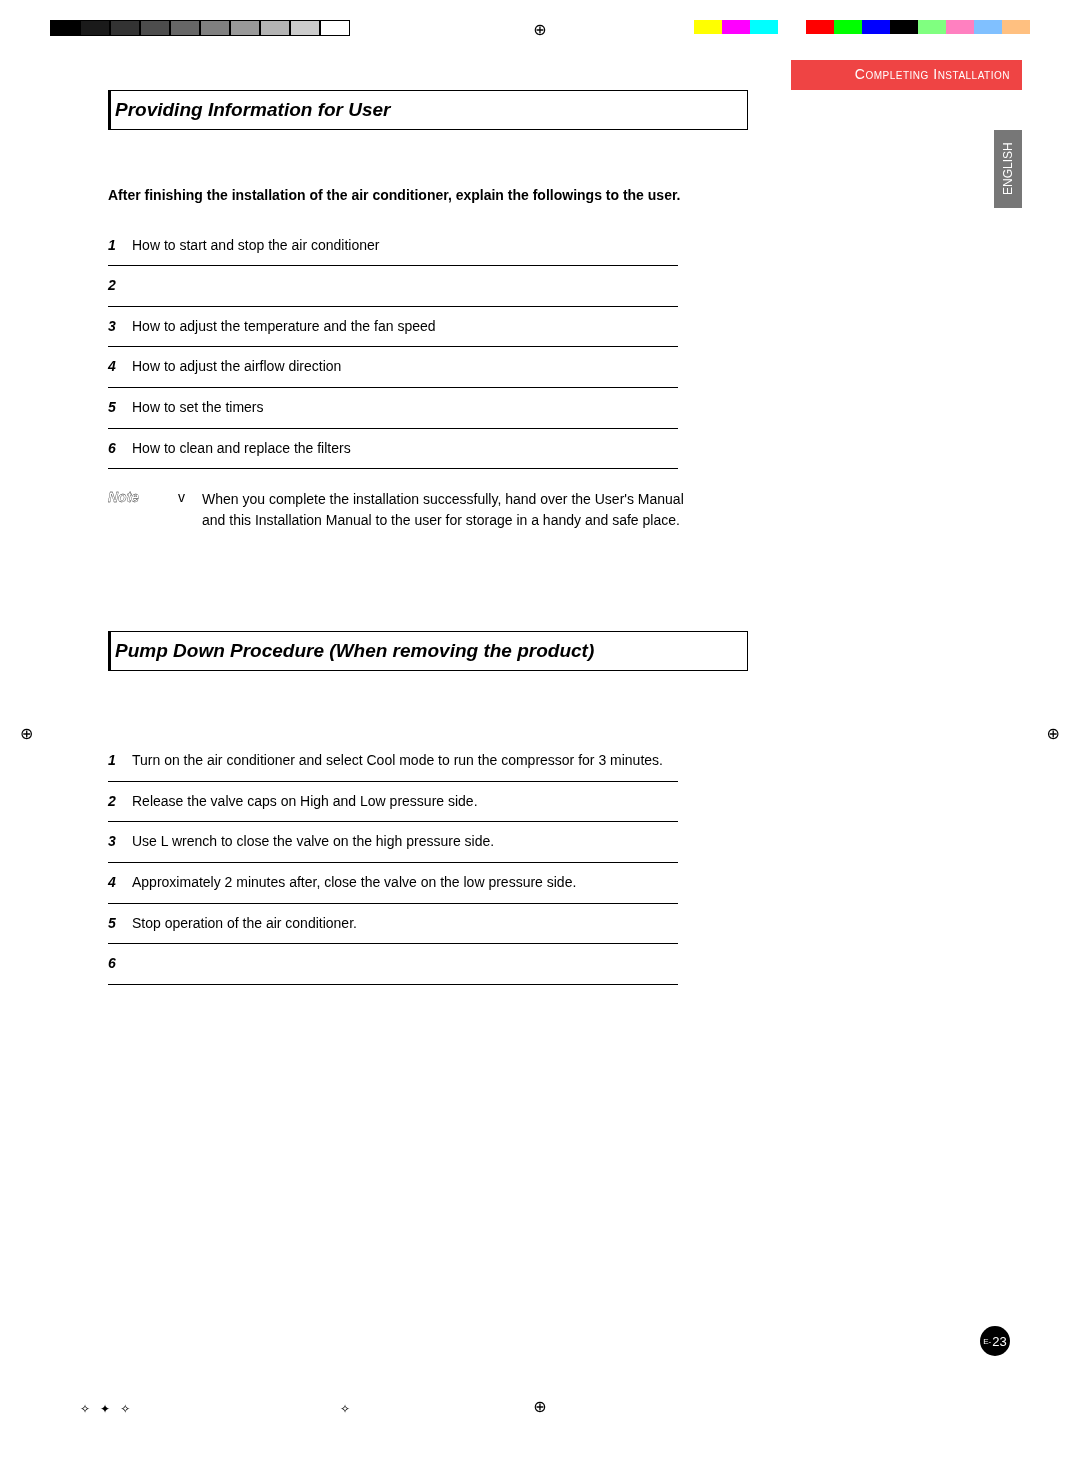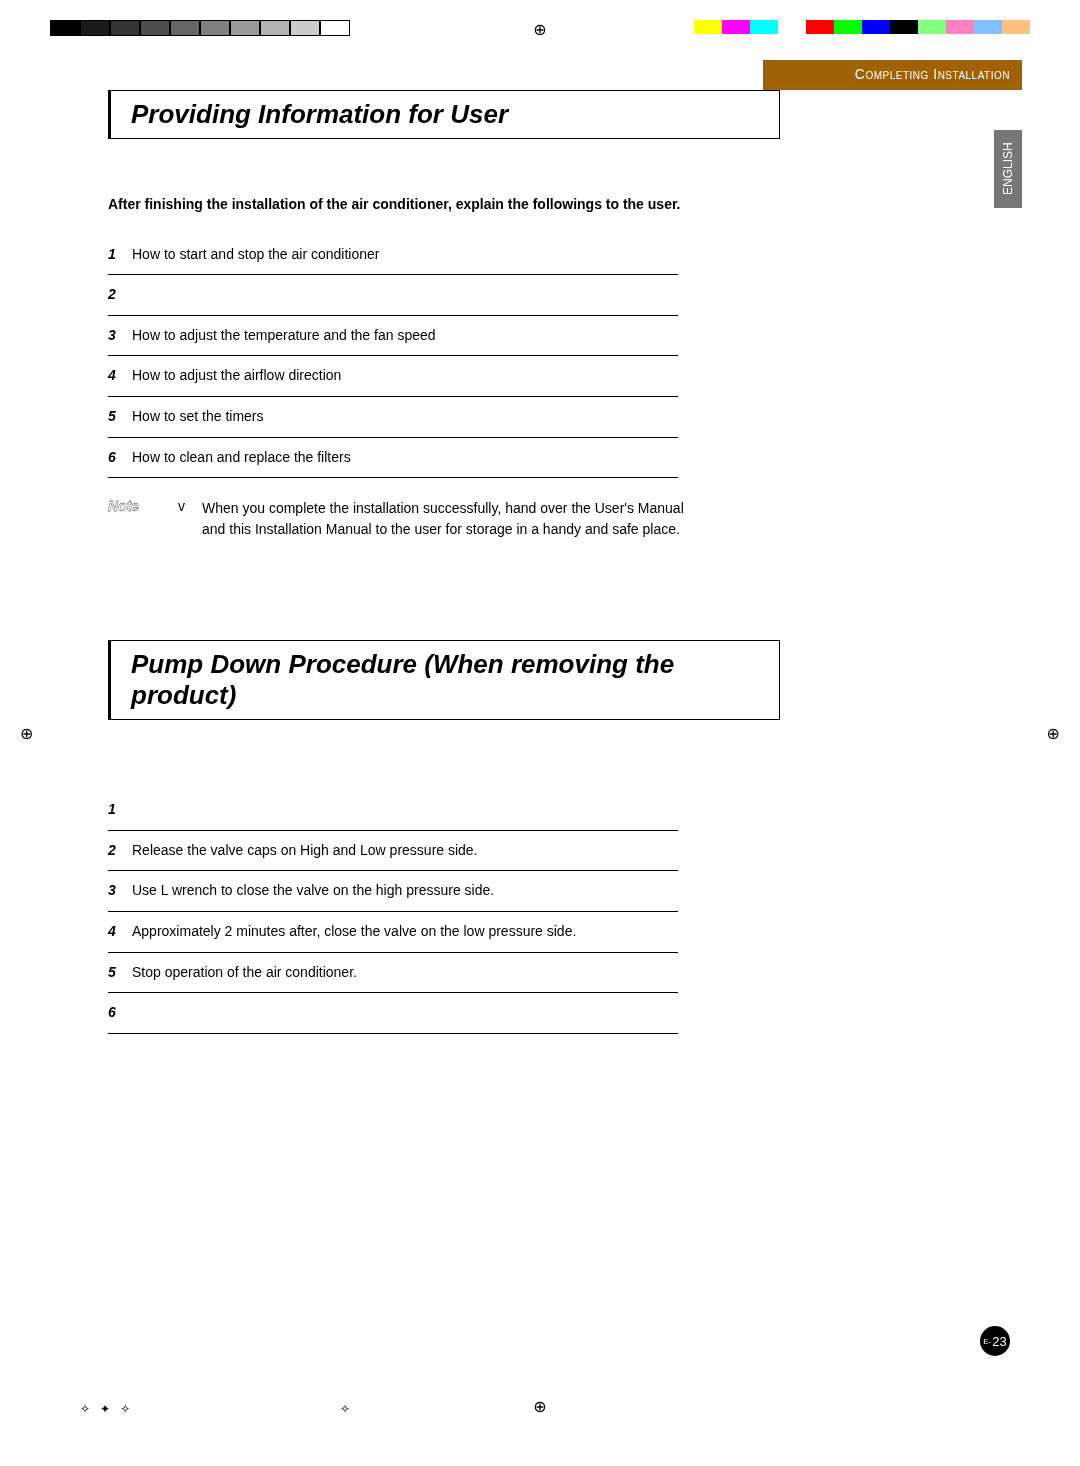--- a/index.html
+++ b/index.html
@@ -35,23 +35,23 @@
   .color-swatches div { width: 28px; height: 14px; }
   .reg-mark { position: absolute; font-size: 16px; }
   .reg-top { left: 50%; top: 20px; transform: translateX(-50%); }
   .reg-left { left: 20px; top: 50%; transform: translateY(-50%); }
   .reg-right { right: 20px; top: 50%; transform: translateY(-50%); }
   .reg-bottom { left: 50%; bottom: 50px; transform: translateX(-50%); }
   .section-tab {
     position: absolute;
     right: 58px;
     top: 60px;
-    background: #a16207;
+    background: #ef4444;
     color: #fff;
-    padding: 6px 12px 8px 92px;
+    padding: 6px 12px 8px 64px;
     font-size: 14px;
     font-variant: small-caps;
     letter-spacing: 0.5px;
   }
   .lang-tab {
     position: absolute;
     right: 58px;
     top: 130px;
     width: 28px;
     height: 78px;
@@ -67,22 +67,22 @@
   }
   .content {
     position: absolute;
     left: 108px;
     top: 90px;
     width: 700px;
   }
   .section-heading {
     border: 1px solid #000;
     border-left: 3px solid #000;
-    padding: 8px 20px;
-    font-size: 26px;
+    padding: 8px 4px;
+    font-size: 19px;
     font-weight: bold;
     font-style: italic;
     width: 628px;
   }
   .intro {
     font-size: 14px;
     font-weight: bold;
     margin: 56px 0 20px 0;
     line-height: 1.4;
   }
@@ -225,20 +225,21 @@
     <div class="note-text">When you complete the installation successfully, hand over the User's Manual and this Installation Manual to the user for storage in a handy and safe place.</div>
   </div>
 
   <div class="spacer"></div>
 
   <div class="section-heading">Pump Down Procedure (When removing the product)</div>
   <div style="height:70px"></div>
   <div class="steps" id="steps2">
       <div class="step">
         <div class="step-num">1</div>
+        <div class="step-text">Turn on the air conditioner and select Cool mode to run the compressor for 3 minutes.</div>
       </div>
       <div class="step">
         <div class="step-num">2</div>
         <div class="step-text">Release the valve caps on High and Low pressure side.</div>
       </div>
       <div class="step">
         <div class="step-num">3</div>
         <div class="step-text">Use L wrench to close the valve on the high pressure side.</div>
       </div>
       <div class="step">

